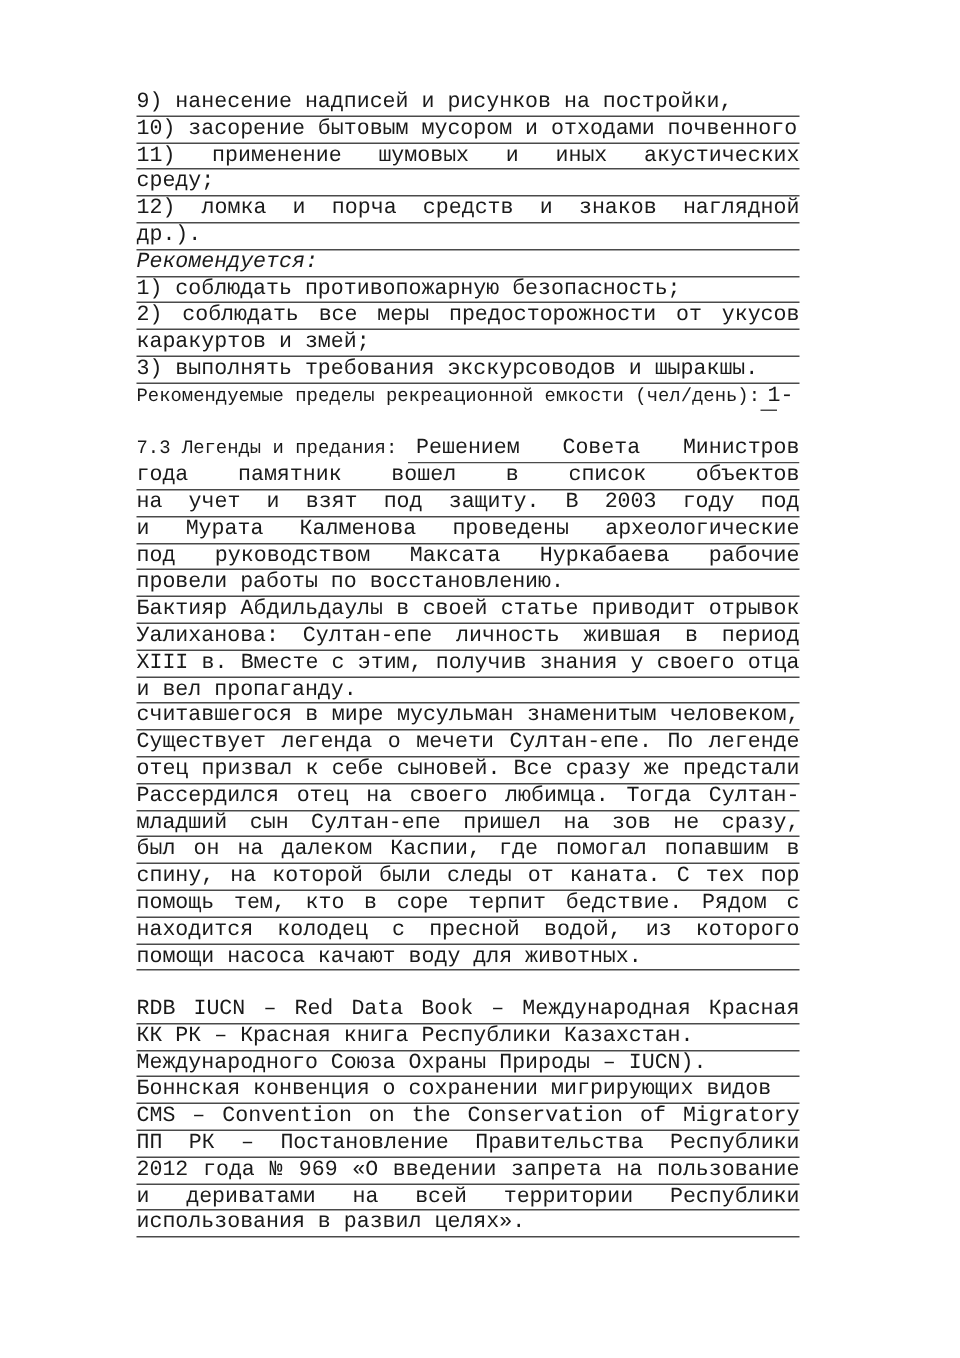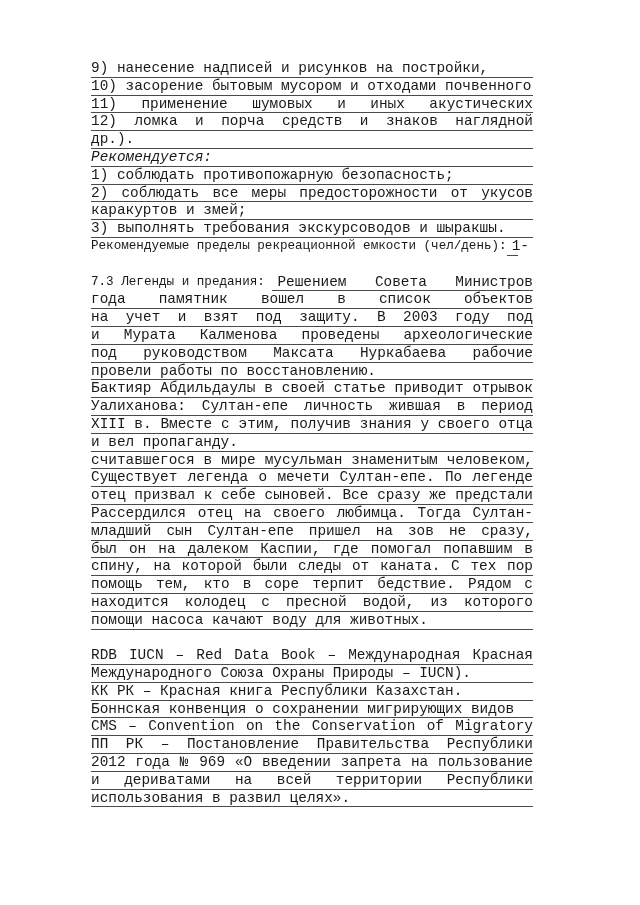--- a/index.html
+++ b/index.html
@@ -50,20 +50,23 @@
 <div class="page">
     <div class="section">
       <div class="line u">
         <span class="t">9) нанесение надписей и рисунков на постройки, деревья, камни и скалы;</span>
       </div>
       <div class="line u">
         <span class="t">10) засорение бытовым мусором и отходами почвенного покрова;</span>
       </div>
       <div class="line just u">
         <span class="t">11) применение шумовых и иных акустических воздействий на окружающую</span>
+      </div>
+      <div class="line u">
+        <span class="t">среду;</span>
       </div>
       <div class="line just u">
         <span class="t">12) ломка и порча средств и знаков наглядной агитации (стендов, плакатов и</span>
       </div>
       <div class="line u">
         <span class="t">др.).</span>
       </div>
     </div>
     <div class="section">
       <div class="line italic u">
@@ -149,24 +152,24 @@
       <div class="line u">
         <span class="t">помощи насоса качают воду для животных.</span>
       </div>
     </div>
     <div class="section">
       <div class="line sp"></div>
       <div class="line just u">
         <span class="t">RDB IUCN – Red Data Book – Международная Красная книга (Красная книга</span>
       </div>
       <div class="line u">
-        <span class="t">Международного Союза Охраны Природы – IUCN).</span>
+        <span class="t">КК РК – Красная книга Республики Казахстан.</span>
       </div>
       <div class="line u">
-        <span class="t">КК РК – Красная книга Республики Казахстан.</span>
+        <span class="t">Международного Союза Охраны Природы – IUCN).</span>
       </div>
       <div class="line u">
         <span class="t short">Боннская конвенция о сохранении мигрирующих видов диких животных.</span>
       </div>
       <div class="line just u">
         <span class="t">CMS – Convention on the Conservation of Migratory Species of Wild Animals</span>
       </div>
       <div class="line just u">
         <span class="t">ПП РК – Постановление Правительства Республики Казахстан от 25 июля</span>
       </div>

